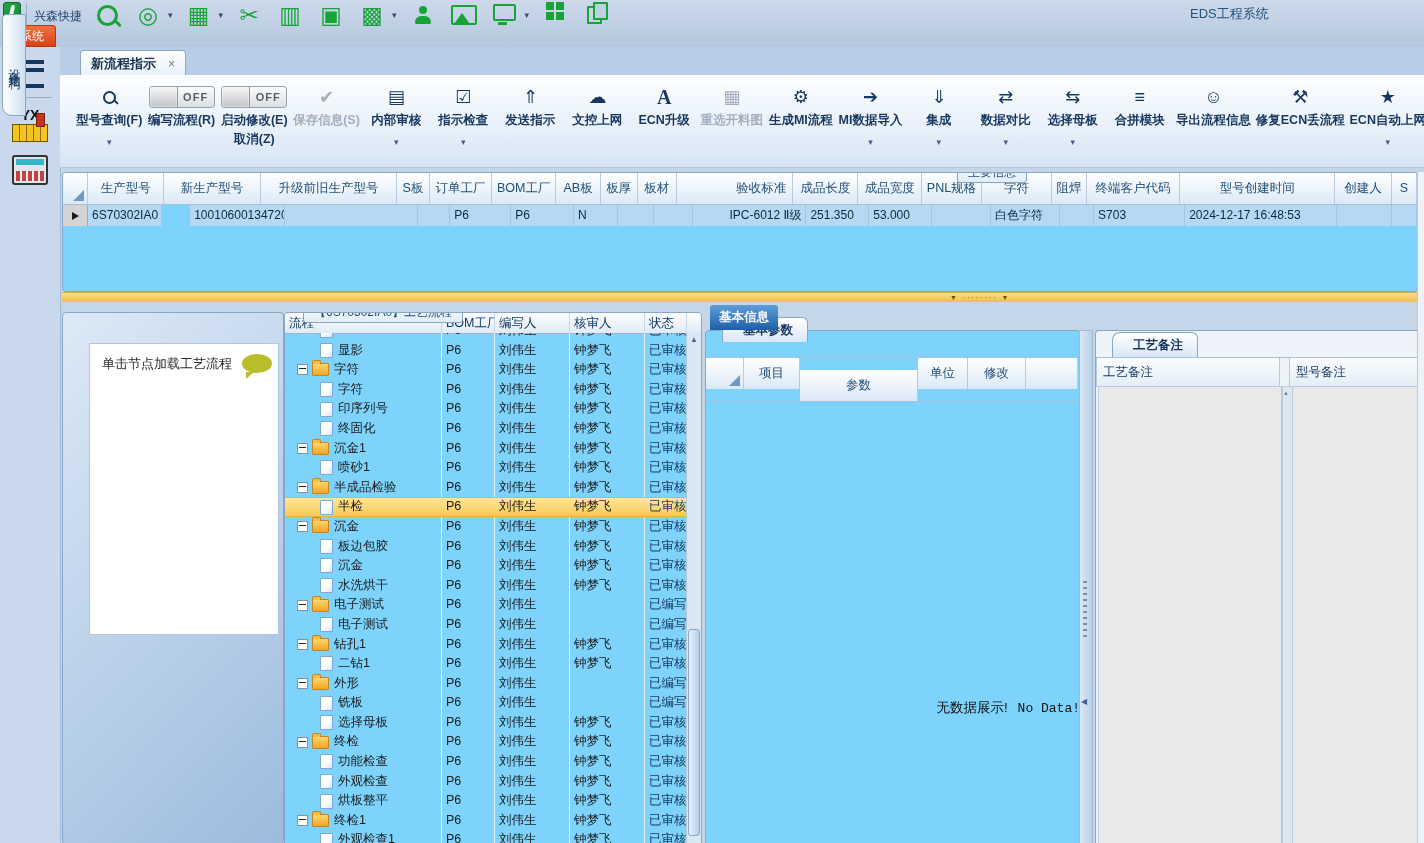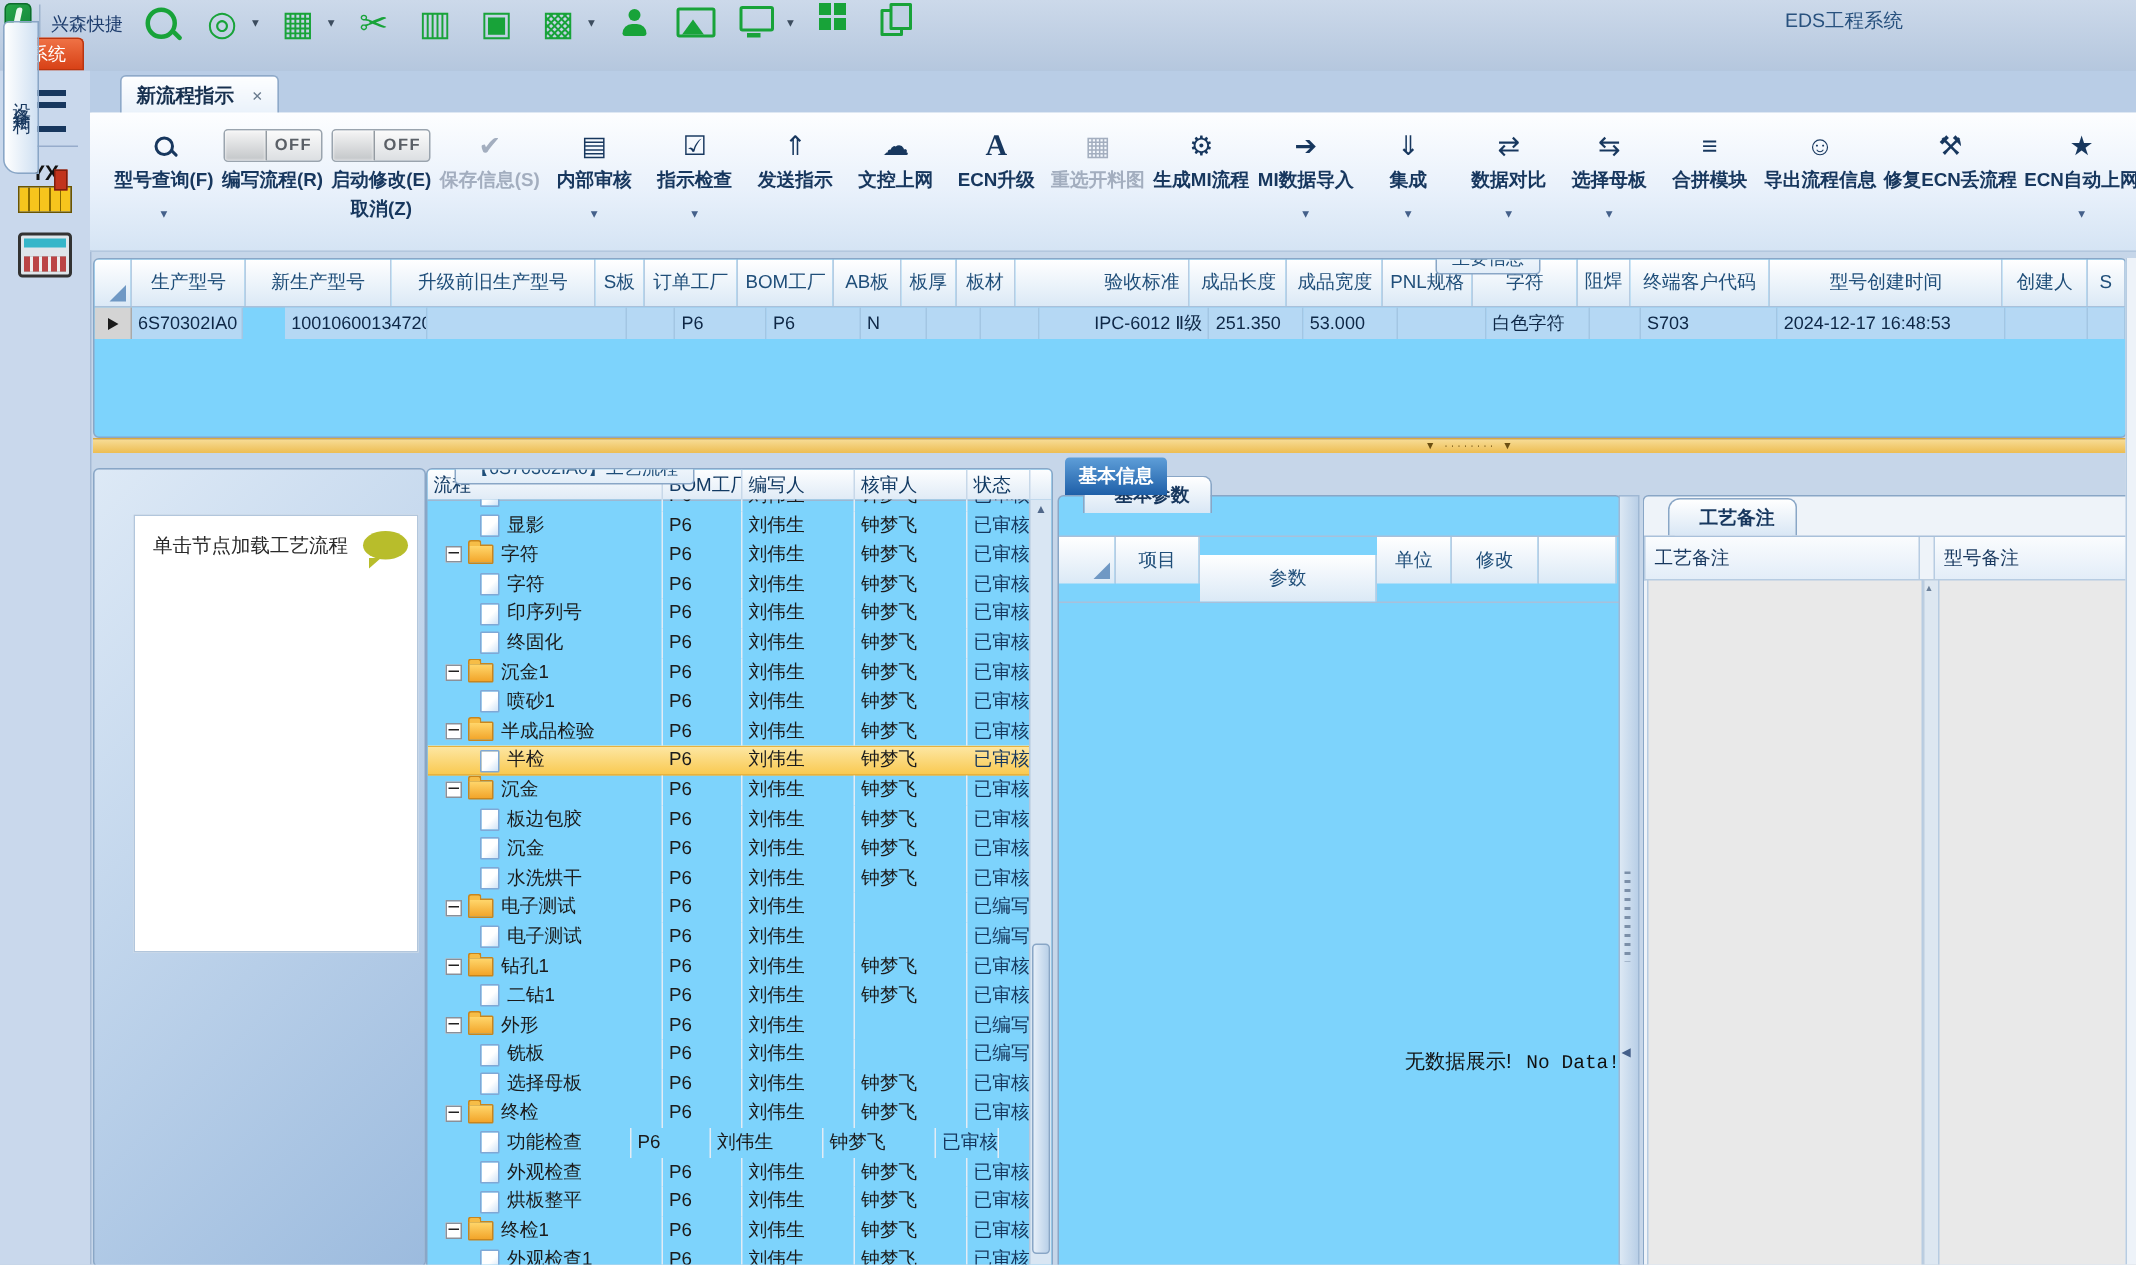--- a/index.html
+++ b/index.html
@@ -337,21 +337,21 @@
       <div class="ghcell" style="width: 64px;">订单工厂</div>
       <div class="ghcell" style="width: 66px;">BOM工厂</div>
       <div class="ghcell" style="width: 46px;">AB板</div>
       <div class="ghcell" style="width: 38px;">板厚</div>
       <div class="ghcell" style="width: 40px;">板材</div>
       <div class="ghcell" style="width: 120px; text-align: right; padding-right: 6px;">验收标准</div>
       <div class="ghcell" style="width: 66px; text-align: right; padding-right: 6px;">成品长度</div>
       <div class="ghcell" style="width: 66px; text-align: right; padding-right: 6px;">成品宽度</div>
       <div class="ghcell" style="width: 62px;">PNL规格</div>
       <div class="ghcell" style="width: 72px;">字符</div>
-      <div class="ghcell" style="width: 36px; font-family: Liberation Mono, monospace;">阻焊</div>
+      <div class="ghcell" style="width: 36px;">阻焊</div>
       <div class="ghcell" style="width: 96px;">终端客户代码</div>
       <div class="ghcell" style="width: 160px;">型号创建时间</div>
       <div class="ghcell" style="width: 58px;">创建人</div>
       <div class="ghcell" style="width: 26px;">S</div>
     </div>
   <div class="grid-row" id="main-grid-row">
       <div class="grcell marker" style="width: 26px;">
         <i></i>
       </div>
       <div class="grcell" style="width: 78px;">6S70302IA0</div>
@@ -625,21 +625,21 @@
             <span class="exp"></span>
             <span class="fold"></span>
             <span class="txt">终检</span>
           </div>
           <div class="tcell" style="width: 53px;">P6</div>
           <div class="tcell" style="width: 75px;">刘伟生</div>
           <div class="tcell" style="width: 75px;">钟梦飞</div>
           <div class="tcell status" style="width: 42px;">已审核</div>
         </div>
         <div class="trow">
-          <div class="tcell tname" style="width: 136px;">
+          <div class="tcell tname" style="width: 157px;">
             <span class="doc"></span>
             <span class="txt">功能检查</span>
           </div>
           <div class="tcell" style="width: 53px;">P6</div>
           <div class="tcell" style="width: 75px;">刘伟生</div>
           <div class="tcell" style="width: 75px;">钟梦飞</div>
           <div class="tcell status" style="width: 42px;">已审核</div>
         </div>
         <div class="trow">
           <div class="tcell tname" style="width: 157px;">

